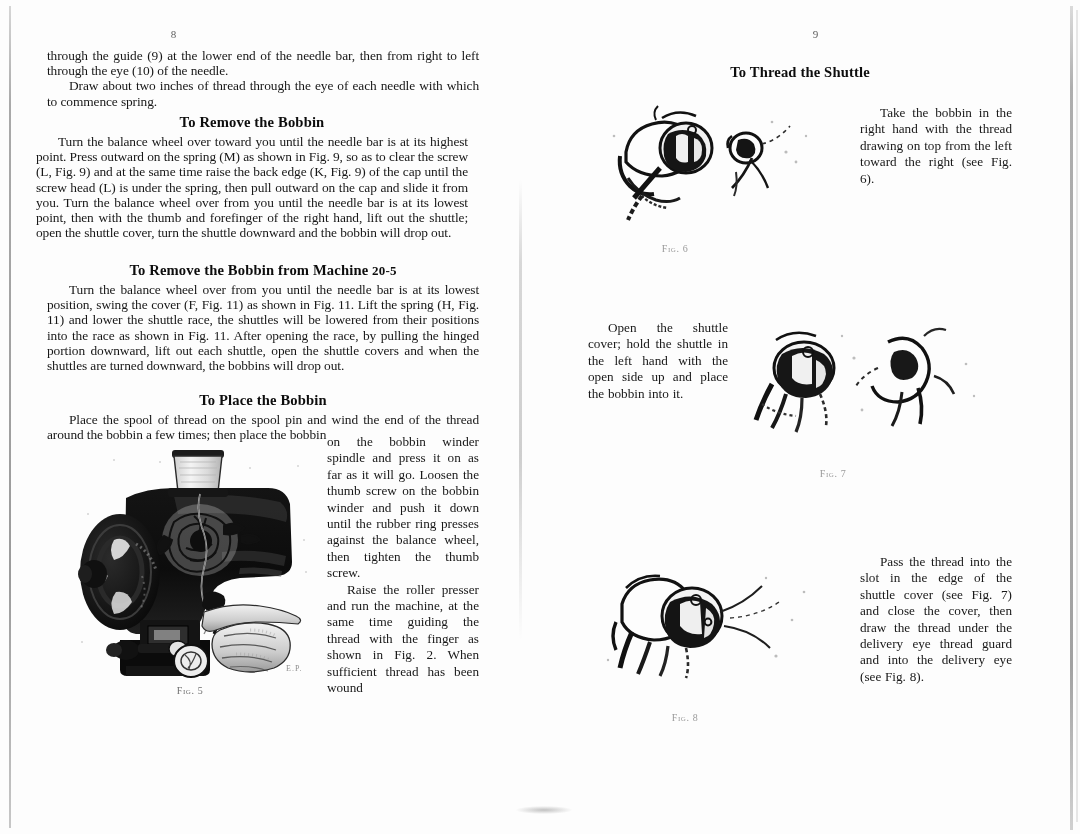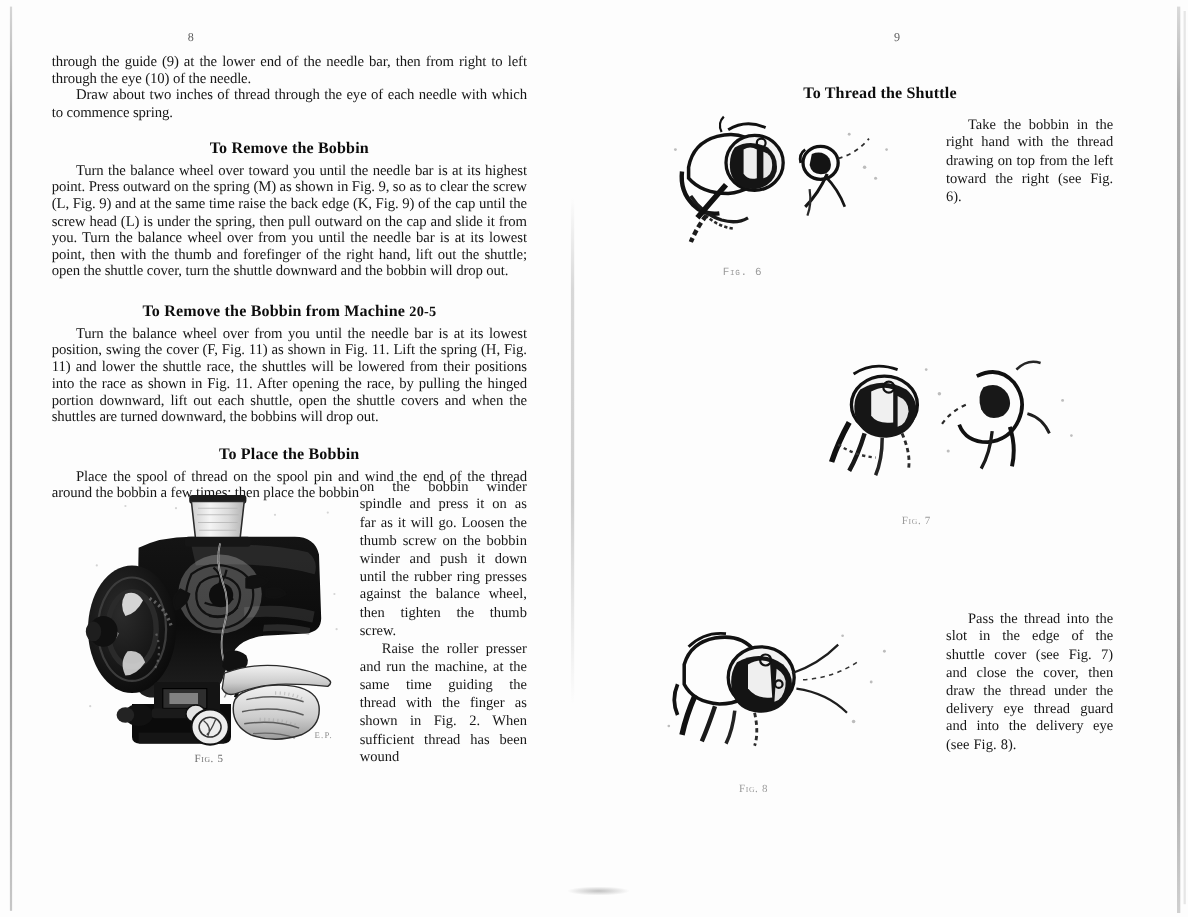--- a/index.html
+++ b/index.html
@@ -42,21 +42,21 @@
   .bodytext{
     font-size:13.4px;line-height:15.2px;text-align:justify;
     color:#171717;
     font-family:"Liberation Serif","DejaVu Serif",serif;
     letter-spacing:-0.1px;
   }
   .bodytext p{margin:0;}
   .bodytext p.ind{text-indent:22px;}
   .heading{
     text-align:center;font-weight:bold;font-size:14.6px;
-    margin:17px 0 3px 0;letter-spacing:.15px;
+    margin:4px 0 3px 0;letter-spacing:.15px;
     font-family:"Liberation Serif","DejaVu Serif",serif;
     color:#0d0d0d;
   }
   .heading .num{font-size:13px;}
 
   .cap{
     text-align:center;font-size:10px;color:#6f6f6f;
     font-variant:small-caps;letter-spacing:.6px;margin-top:3px;
     font-family:"Liberation Serif","DejaVu Serif",serif;
   }
@@ -88,21 +88,21 @@
 
   <div class="page page-left">
 
     <div class="folio">8</div>
 
     <div class="col bodytext" style="left:47px;top:48px;width:432px;">
       <p>through the guide (9) at the lower end of the needle bar, then from right to left through the eye (10) of the needle.</p>
       <p class="ind">Draw about two inches of thread through the eye of each needle with which to commence spring.</p>
     </div>
 
-    <div class="col" style="left:47px;top:110px;width:432px;">
+    <div class="col" style="left:36px;top:110px;width:432px;">
       <div class="heading">To Remove the Bobbin</div>
       <div class="bodytext">
         <p class="ind">Turn the balance wheel over toward you until the needle bar is at its highest point.  Press outward on the spring (M) as shown in Fig. 9, so as to clear the screw (L, Fig. 9) and at the same time raise the back edge (K, Fig. 9) of the cap until the screw head (L) is under the spring, then pull outward on the cap and slide it from you. Turn the balance wheel over from you until the needle bar is at its lowest point, then with the thumb and forefinger of the right hand, lift out the shuttle; open the shuttle cover, turn the shuttle downward and the bobbin will drop out.</p>
       </div>
     </div>
 
     <div class="col" style="left:47px;top:258px;width:432px;">
       <div class="heading">
         <span>To Remove the Bobbin from Machine</span>
         <span class="num">20-5</span>
@@ -273,27 +273,30 @@
 
         <path d="M162 44 q16 -4 28 -18" fill="none" stroke="#2e2e2e" stroke-width="1.6" stroke-dasharray="4 4"></path>
         <g opacity=".45" fill="#6f6f6f">
           <circle cx="186" cy="52" r="1.6"></circle>
             <circle cx="196" cy="62" r="1.4"></circle>
           <circle cx="172" cy="22" r="1.3"></circle>
             <circle cx="206" cy="36" r="1.2"></circle>
           <circle cx="14" cy="36" r="1.3"></circle>
         </g>
       </svg>
-      <div class="cap dim" style="width:150px;font-family:Liberation Mono, monospace;">Fig. 6</div>
+      <div class="cap dim" style="width:150px;">Fig. 6</div>
     </div>
 
     <div class="col narrow" style="left:340px;top:105px;width:152px;">
       <p class="ind">Take the bobbin in the right hand with the thread drawing on top from the left toward the right (see Fig. 6).</p>
     </div>
 
+    <div class="col narrow" style="left:68px;top:320px;width:140px;">
+      <p class="ind">Open the shuttle cover; hold the shuttle in the left hand with the open side up and place the bobbin into it.</p>
+    </div>
 
     <div class="figbox" style="left:218px;top:318px;width:250px;height:175px;">
       <svg class="artsvg" width="250" height="140" viewBox="0 0 250 140">
 
         <ellipse cx="66" cy="50" rx="30" ry="26" fill="#f4f4f4" stroke="#111" stroke-width="3"></ellipse>
         <path d="M44 36 q20 -12 42 0 q12 10 8 26 q-6 16 -26 18 q-22 0 -28 -18 q-4 -16 4 -26 z" fill="#161616"></path>
         <path d="M54 38 q10 -6 20 -2 l0 30 q-14 2 -20 -6 z" fill="#f0f0f0"></path>
         <path d="M78 42 q10 4 10 14 q-2 12 -10 14 z" fill="#e6e6e6"></path>
         <circle cx="70" cy="34" r="5" fill="none" stroke="#111" stroke-width="2"></circle>
         <path d="M38 22 q18 -12 40 -4" fill="none" stroke="#111" stroke-width="2.6"></path>

